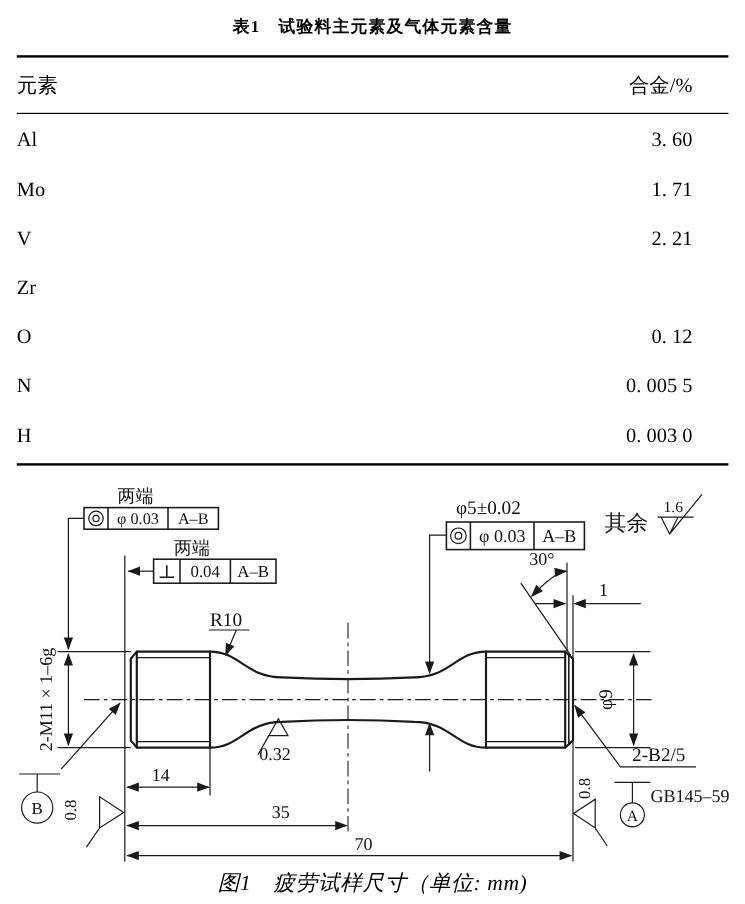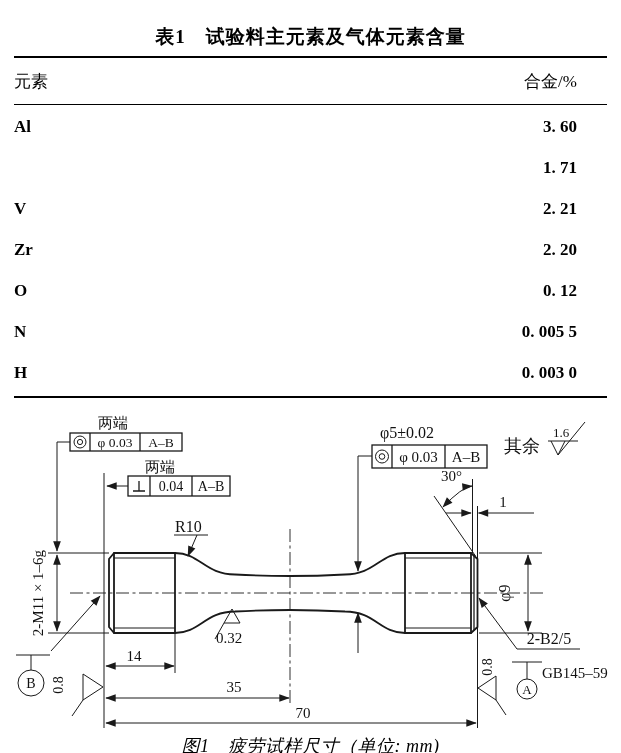--- a/index.html
+++ b/index.html
@@ -1,24 +1,24 @@
 <!DOCTYPE html>
 <html><head>
 <meta charset="utf-8">
 <style>
   html,body{margin:0;padding:0;background:#fff;}
   body{width:621px;height:753px;color:#000;font-family:"Liberation Serif",serif;overflow:hidden;}
   .page{position:relative;width:621px;height:753px;background:#fff;}
-  .tbl-title{text-align:center;font-weight:bold;font-size:19px;padding-top:24px;height:32px;letter-spacing:1px;}
+  .tbl-title{text-align:center;font-weight:bold;font-size:14px;padding-top:14px;height:32px;letter-spacing:1px;}
   .tbl{margin:0 14px;border-top:2.5px solid #000;border-bottom:2.5px solid #000;}
   .tbl-hdr{display:flex;height:46px;align-items:center;border-bottom:1.5px solid #000;font-size:17px;}
   .c1{width:280px;text-align:left;}
   .c2{flex:1;text-align:right;padding-right:30px;}
   .tbl-rows{padding:1px 0 3px;}
-  .tbl-row{display:flex;height:41px;align-items:center;font-size:17px;font-weight:bold;}
+  .tbl-row{display:flex;height:41px;align-items:center;font-size:17px;}
   .fig{margin-top:3px;}
   .fig svg{display:block;}
   .caption{text-align:center;font-size:18px;margin-top:1px;letter-spacing:0.5px;font-style:italic;}
   svg text{font-family:"Liberation Serif",serif;fill:#111;}
   .ol{stroke:#1a1a1a;stroke-width:1.8;fill:none;stroke-linecap:round;}
   .md{stroke:#1a1a1a;stroke-width:1.3;fill:none;}
   .thin{stroke:#1a1a1a;stroke-width:1;fill:none;}
   .cl{stroke:#1a1a1a;stroke-width:0.9;fill:none;stroke-dasharray:13 3.5 3 3.5;}
   .frm{fill:#fff;stroke:#1a1a1a;stroke-width:1.3;}
 </style>
@@ -32,29 +32,29 @@
     <div class="tbl-hdr">
       <span class="c1">元素</span>
       <span class="c2">合金/%</span>
     </div>
     <div class="tbl-rows">
       <div class="tbl-row">
         <span class="c1">Al</span>
         <span class="c2">3. 60</span>
       </div>
       <div class="tbl-row">
+        <span class="c1">Mo</span>
         <span class="c2">1. 71</span>
       </div>
       <div class="tbl-row">
         <span class="c1">V</span>
         <span class="c2">2. 21</span>
       </div>
       <div class="tbl-row">
         <span class="c1">Zr</span>
-        <span class="c2">2. 20</span>
       </div>
       <div class="tbl-row">
         <span class="c1">O</span>
         <span class="c2">0. 12</span>
       </div>
       <div class="tbl-row">
         <span class="c1">N</span>
         <span class="c2">0. 005 5</span>
       </div>
       <div class="tbl-row">

